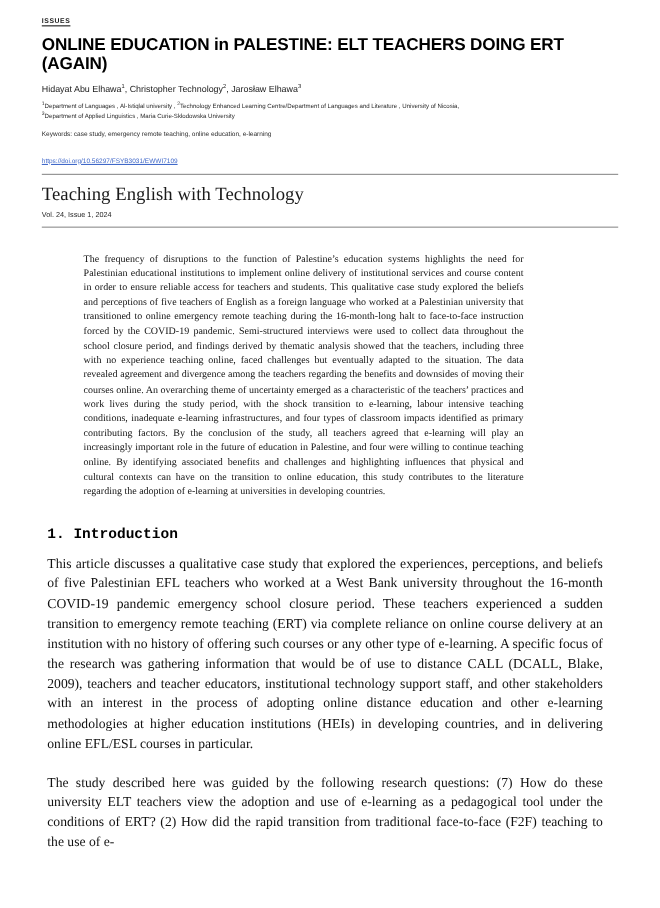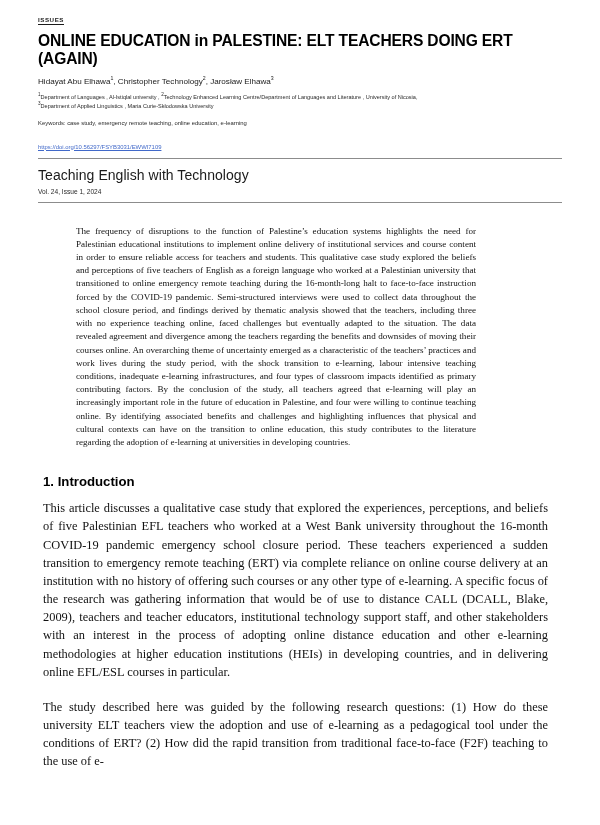--- a/index.html
+++ b/index.html
@@ -89,22 +89,22 @@
   .rule {
     border: 0;
     border-top: 1px solid #8c8c8c;
     margin: 0;
     height: 0;
   }
   .journal-band {
     padding: 8px 0 7px 0;
   }
   .journal-name {
-    font-family: Liberation Sans, sans-serif;
-    font-size: 14px;
+    font-family: Liberation Serif, serif;
+    font-size: 17px;
     font-weight: 400;
     color: #1a1a1a;
     margin: 0 0 5px 0;
     letter-spacing: 0.05px;
   }
   .journal-issue {
     font-family: "Liberation Sans", sans-serif;
     font-size: 6.6px;
     color: #2a2a2a;
     margin: 0;
@@ -118,21 +118,21 @@
     font-size: 9.1px;
     line-height: 1.455;
     text-align: justify;
     text-justify: inter-word;
     color: #111;
     hyphens: none;
   }
 
   
   .section-heading {
-    font-family: Liberation Sans, sans-serif;
+    font-family: Liberation Mono, monospace;
     font-size: 13.2px;
     font-weight: 700;
     color: #000;
     margin: 25px 0 10px 5px;
   }
   .body-par {
     font-family: "Liberation Serif", serif;
     font-size: 12.4px;
     line-height: 1.465;
     text-align: justify;
@@ -174,15 +174,15 @@
   </div>
 
   <hr class="rule">
 
   <div class="abstract">The frequency of disruptions to the function of Palestine’s education systems highlights the need for Palestinian educational institutions to implement online delivery of institutional services and course content in order to ensure reliable access for teachers and students. This qualitative case study explored the beliefs and perceptions of five teachers of English as a foreign language who worked at a Palestinian university that transitioned to online emergency remote teaching during the 16-month-long halt to face-to-face instruction forced by the COVID-19 pandemic. Semi-structured interviews were used to collect data throughout the school closure period, and findings derived by thematic analysis showed that the teachers, including three with no experience teaching online, faced challenges but eventually adapted to the situation. The data revealed agreement and divergence among the teachers regarding the benefits and downsides of moving their courses online. An overarching theme of uncertainty emerged as a characteristic of the teachers’ practices and work lives during the study period, with the shock transition to e-learning, labour intensive teaching conditions, inadequate e-learning infrastructures, and four types of classroom impacts identified as primary contributing factors. By the conclusion of the study, all teachers agreed that e-learning will play an increasingly important role in the future of education in Palestine, and four were willing to continue teaching online. By identifying associated benefits and challenges and highlighting influences that physical and cultural contexts can have on the transition to online education, this study contributes to the literature regarding the adoption of e-learning at universities in developing countries.</div>
 
   <h2 class="section-heading">1. Introduction</h2>
 
   <p class="body-par">This article discusses a qualitative case study that explored the experiences, perceptions, and beliefs of five Palestinian EFL teachers who worked at a West Bank university throughout the 16-month COVID-19 pandemic emergency school closure period. These teachers experienced a sudden transition to emergency remote teaching (ERT) via complete reliance on online course delivery at an institution with no history of offering such courses or any other type of e-learning. A specific focus of the research was gathering information that would be of use to distance CALL (DCALL, Blake, 2009), teachers and teacher educators, institutional technology support staff, and other stakeholders with an interest in the process of adopting online distance education and other e-learning methodologies at higher education institutions (HEIs) in developing countries, and in delivering online EFL/ESL courses in particular.</p>
 
-  <p class="body-par">The study described here was guided by the following research questions: (1) How do these university ELT teachers view the adoption and use of e-learning as a pedagogical tool under the conditions of ERT? (2) How did the rapid transition from traditional face-to-face (F2F) teaching to the use of e-</p>
+  <p class="body-par">The study described here was guided by the following research questions: (7) How do these university ELT teachers view the adoption and use of e-learning as a pedagogical tool under the conditions of ERT? (2) How did the rapid transition from traditional face-to-face (F2F) teaching to the use of e-</p>
 
 </div>
 
 </body></html>

